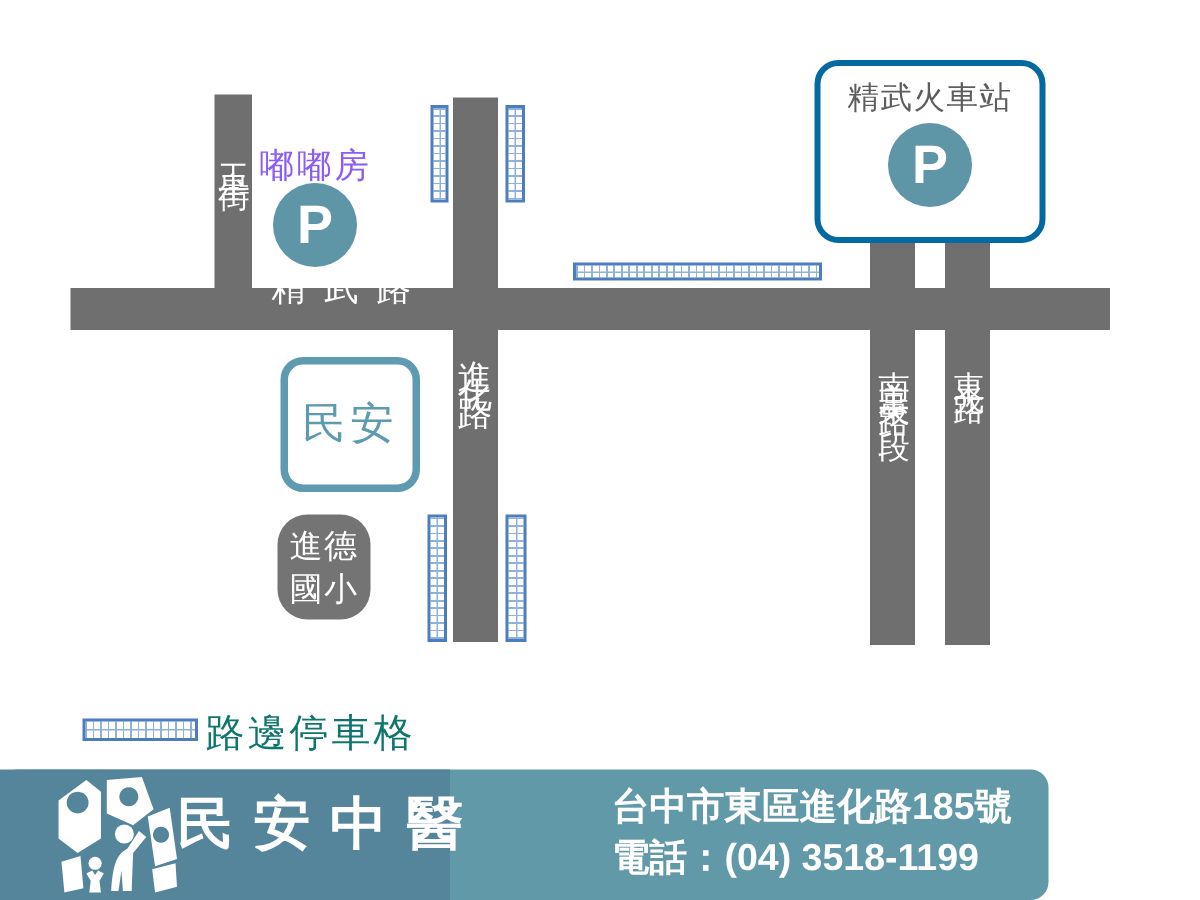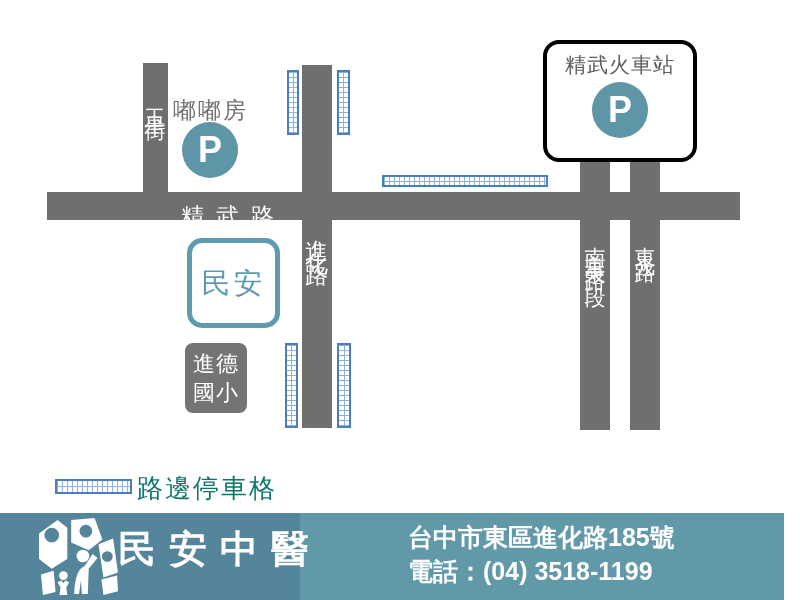--- a/index.html
+++ b/index.html
@@ -26,50 +26,50 @@
               background-position:50% 0, 0 0;
               background-repeat:no-repeat, repeat; }
 
   
   .pcircle { border-radius:50%; background:#5e95a7; color:#ffffff;
              display:flex; align-items:center; justify-content:center;
              font-weight:bold; }
 
   
   .station-box { position:absolute; left:543px; top:40px; width:154px; height:122px;
-                 background:#ffffff; border:4px solid #000000; border-radius:16px;
+                 background:#ffffff; border:4px solid #0369a1; border-radius:16px;
                  box-sizing:border-box; display:flex; flex-direction:column; align-items:center; }
   .station-title { margin-top:7px; font-size:21px; letter-spacing:1px; color:#5d5d5d; white-space:nowrap; }
   .station-p { width:56px; height:56px; font-size:36px; margin-top:3px; }
 
   
   .dudufang-label { position:absolute; left:173px; top:95px; font-size:23px; letter-spacing:2px;
-                    color:#737373; white-space:nowrap; }
+                    color:#8b5cf6; white-space:nowrap; }
   .dudufang-p { position:absolute; left:182px; top:122px; width:56px; height:56px; font-size:36px; }
 
   
   .clinic-box { position:absolute; left:187px; top:238px; width:93px; height:90px;
                 background:#ffffff; border:5px solid #5e9ab0; border-radius:15px;
                 box-sizing:border-box; display:flex; flex-direction:column;
                 align-items:center; justify-content:center; }
   .clinic-box div { font-size:29px; line-height:37px; letter-spacing:3px; color:#5e9ab0; white-space:nowrap; }
 
   
   .school-box { position:absolute; left:185px; top:343px; width:62px; height:70px;
-                background:#747474; border-radius:8px; display:flex; flex-direction:column;
+                background:#747474; border-radius:20px; display:flex; flex-direction:column;
                 align-items:center; justify-content:center; }
   .school-box div { font-size:22px; line-height:29px; letter-spacing:1px; color:#ffffff; white-space:nowrap; }
 
   
   .legend-strip { left:55px; top:479px; width:77px; height:15px; }
   .legend-label { position:absolute; left:137px; top:471px; font-size:26px; letter-spacing:2px;
                   color:#0f766e; white-space:nowrap; }
 
   
-  .footer { position:absolute; left:0; top:513px; width:784px; height:87px; background:#6199a9; }
+  .footer { position:absolute; left:0; top:513px; width:699px; height:87px; background:#6199a9;border-radius:12px; }
   .footer-left { position:absolute; left:0; top:0; width:300px; height:87px; background:#54859a; }
   .logo { position:absolute; left:36px; top:5px; width:86px; height:78px; }
   .logo-title { position:absolute; left:118px; top:11px; font-family:"DejaVu Serif", serif;
                 font-size:38px; font-weight:bold; letter-spacing:13px; color:#ffffff; white-space:nowrap; }
   .logo-subtitle { position:absolute; left:121px; top:60px; font-family:"DejaVu Serif", serif;
                    font-size:11px; letter-spacing:0.4px; color:#ffffff; white-space:nowrap; }
   .footer-address { position:absolute; left:408px; top:8px; font-size:25px; font-weight:bold;
                     color:#ffffff; white-space:nowrap; }
   .footer-phone { position:absolute; left:408px; top:42px; font-size:25px; font-weight:bold;
                   color:#ffffff; white-space:nowrap; }
@@ -79,21 +79,21 @@
 
 <div class="stage">
 
   <div class="road" style="left:143px; top:63px; width:25px; height:129px;"></div>
   <div class="road" style="left:302px; top:65px; width:30px; height:363px;"></div>
   <div class="road" style="left:580px; top:162px; width:30px; height:268px;"></div>
   <div class="road" style="left:630px; top:162px; width:30px; height:268px;"></div>
   <div class="road" style="left:47px; top:192px; width:693px; height:28px;"></div>
 
   <div class="road-label vlabel" style="left:143px; top:92px; width:25px; line-height:25px; font-size:21px; letter-spacing:6px;">玉皇街</div>
-  <div class="road-label" style="left:181px; top:202px; height:28px; line-height:28px; font-size:23px; letter-spacing:12px;">精武路</div>
+  <div class="road-label" style="left:181px; top:180px; height:28px; line-height:28px; font-size:23px; letter-spacing:12px;font-family:Liberation Mono, monospace;">精武路</div>
   <div class="road-label vlabel" style="left:302px; top:222px; width:30px; line-height:30px; font-size:23px; letter-spacing:12px;">進化路</div>
   <div class="road-label vlabel" style="left:580px; top:230px; width:30px; line-height:30px; font-size:21px; letter-spacing:8px;">南京東路一段</div>
   <div class="road-label vlabel" style="left:630px; top:230px; width:30px; line-height:30px; font-size:21px; letter-spacing:8px;">東光路</div>
 
   <div class="pstrip v" style="left:287px; top:70px; width:12px; height:65px;"></div>
   <div class="pstrip v" style="left:337px; top:70px; width:13px; height:65px;"></div>
   <div class="pstrip h" style="left:382px; top:175px; width:166px; height:12px;"></div>
   <div class="pstrip v" style="left:285px; top:343px; width:13px; height:85px;"></div>
   <div class="pstrip v" style="left:337px; top:343px; width:14px; height:85px;"></div>
 

